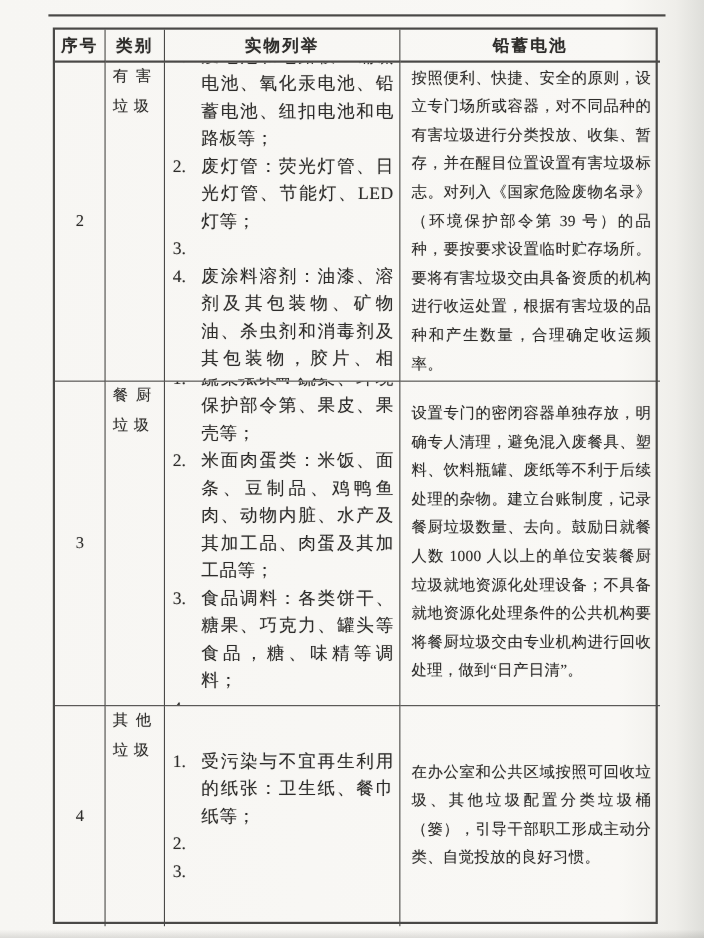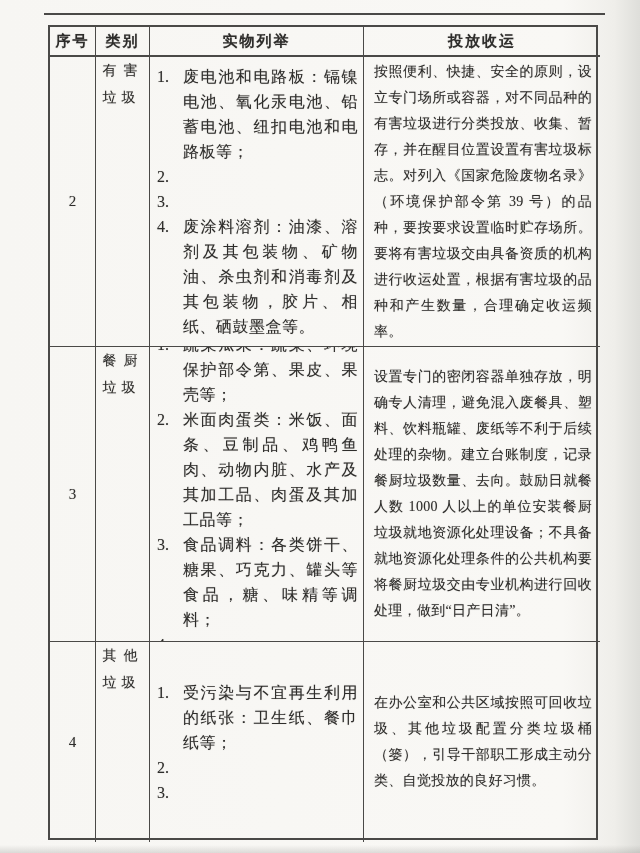--- a/index.html
+++ b/index.html
@@ -80,33 +80,34 @@
 <body>
 
 <div class="page">
   <div class="top-rule"></div>
 
   <div class="doc-table">
 
     <div class="cell hcell">序号</div>
     <div class="cell hcell">类别</div>
     <div class="cell hcell">实物列举</div>
-    <div class="cell hcell last-col">投放收运</div>
+    <div class="cell hcell last-col">铅蓄电池</div>
 
     <div class="cell c-idx">2</div>
     <div class="cell c-cat">
       <span class="cat-label">有害垃圾</span>
     </div>
     <div class="cell c-items">
       <div class="item">
         <span class="num"></span>
         <span class="txt">废电池和电路板：镉镍电池、氧化汞电池、铅蓄电池、纽扣电池和电路板等；</span>
       </div>
       <div class="item">
         <span class="num"></span>
+        <span class="txt">废灯管：荧光灯管、日光灯管、节能灯、LED 灯等；</span>
       </div>
       <div class="item">
         <span class="num"></span>
       </div>
       <div class="item">
         <span class="num"></span>
         <span class="txt">废涂料溶剂：油漆、溶剂及其包装物、矿物油、杀虫剂和消毒剂及其包装物，胶片、相纸、硒鼓墨盒等。</span>
       </div>
     </div>
     <div class="cell c-disp last-col">

